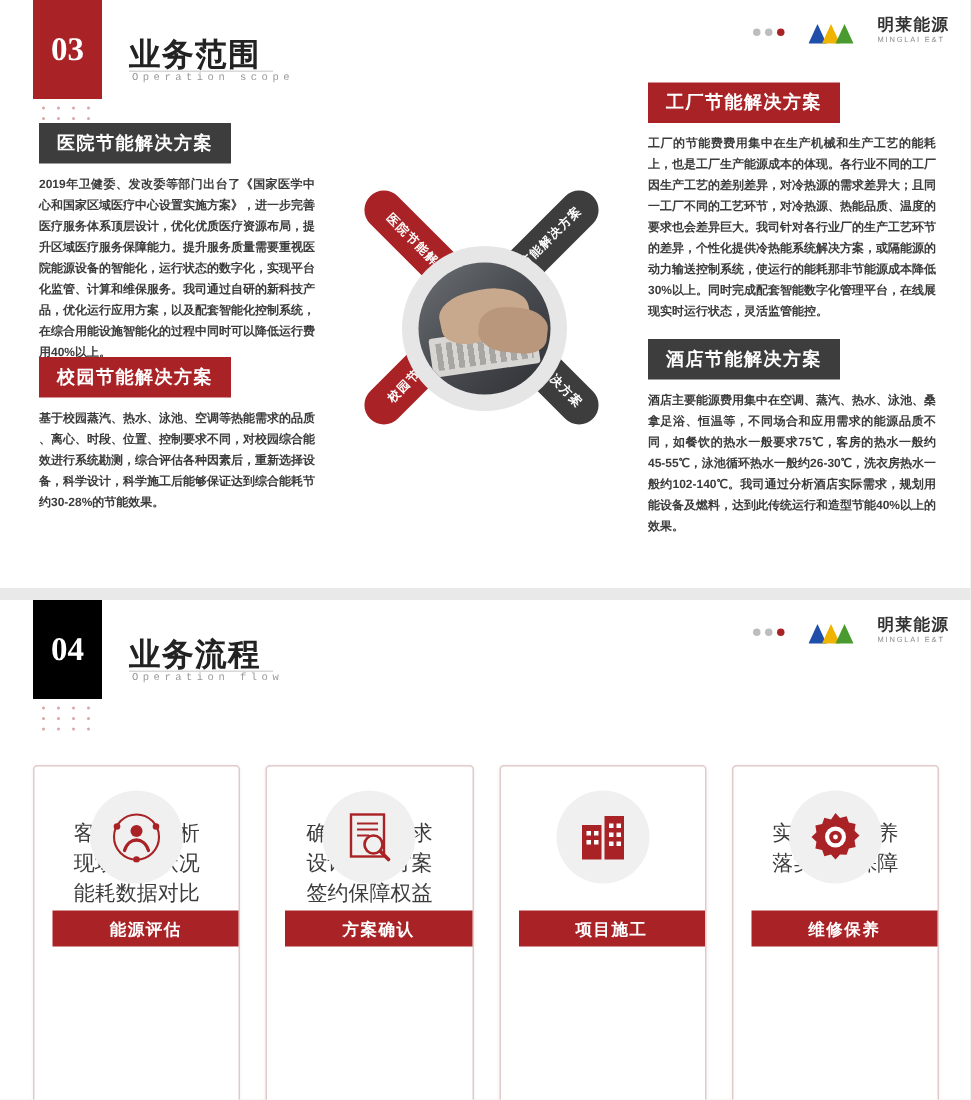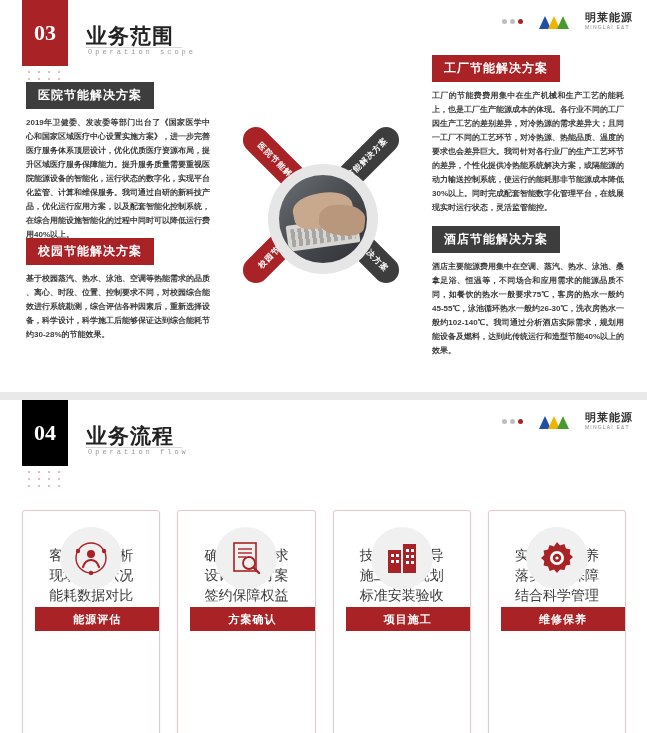--- a/index.html
+++ b/index.html
@@ -258,40 +258,34 @@
             <rect x="11" y="18" width="3" height="3" fill="#fff"></rect>
           <rect x="21" y="7" width="3" height="3" fill="#fff"></rect>
             <rect x="26" y="7" width="3" height="3" fill="#fff"></rect>
           <rect x="21" y="13" width="3" height="3" fill="#fff"></rect>
             <rect x="26" y="13" width="3" height="3" fill="#fff"></rect>
           <rect x="21" y="19" width="3" height="3" fill="#fff"></rect>
             <rect x="26" y="19" width="3" height="3" fill="#fff"></rect>
         </svg>
       </div>
       <div class="cbar">项目施工</div>
-      <ul>
-        <li>技术安装指导</li>
-        <li>施工安装规划</li>
-        <li>标准安装验收</li>
-      </ul>
       <div class="cardtail"></div>
     </div>
 
     <div class="card">
       <div class="circ">
         <svg width="34" height="34" viewBox="0 0 34 34">
           <path d="M17 1l3 3.4 4.4-1.3 1.5 4.3 4.5 1-0.7 4.5 3.3 3.1-3.3 3.1 0.7 4.5-4.5 1-1.5 4.3L20 28.6 17 32l-3-3.4-4.4 1.3-1.5-4.3-4.5-1 0.7-4.5L1 17l3.3-3.1-0.7-4.5 4.5-1 1.5-4.3L14 5.4z" fill="#a92226"></path>
           <circle cx="17" cy="17" r="7" fill="#fff"></circle>
           <circle cx="17" cy="17" r="4.2" fill="#a92226"></circle>
           <circle cx="17" cy="17" r="1.6" fill="#fff"></circle>
         </svg>
       </div>
       <div class="cbar">维修保养</div>
       <ul>
         <li>实施周期保养</li>
         <li>落实专业保障</li>
-        <li>结合科学管理</li>
       </ul>
       <div class="cardtail"></div>
     </div>
 
   </div>
 </div>
 
 </body></html>

